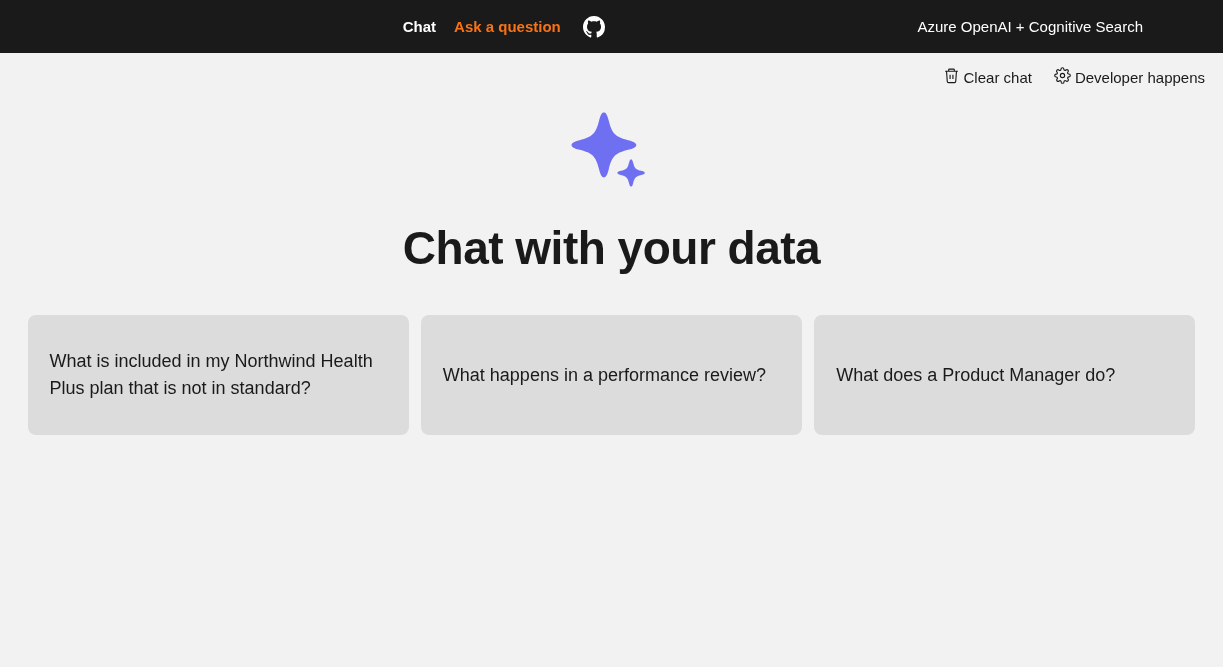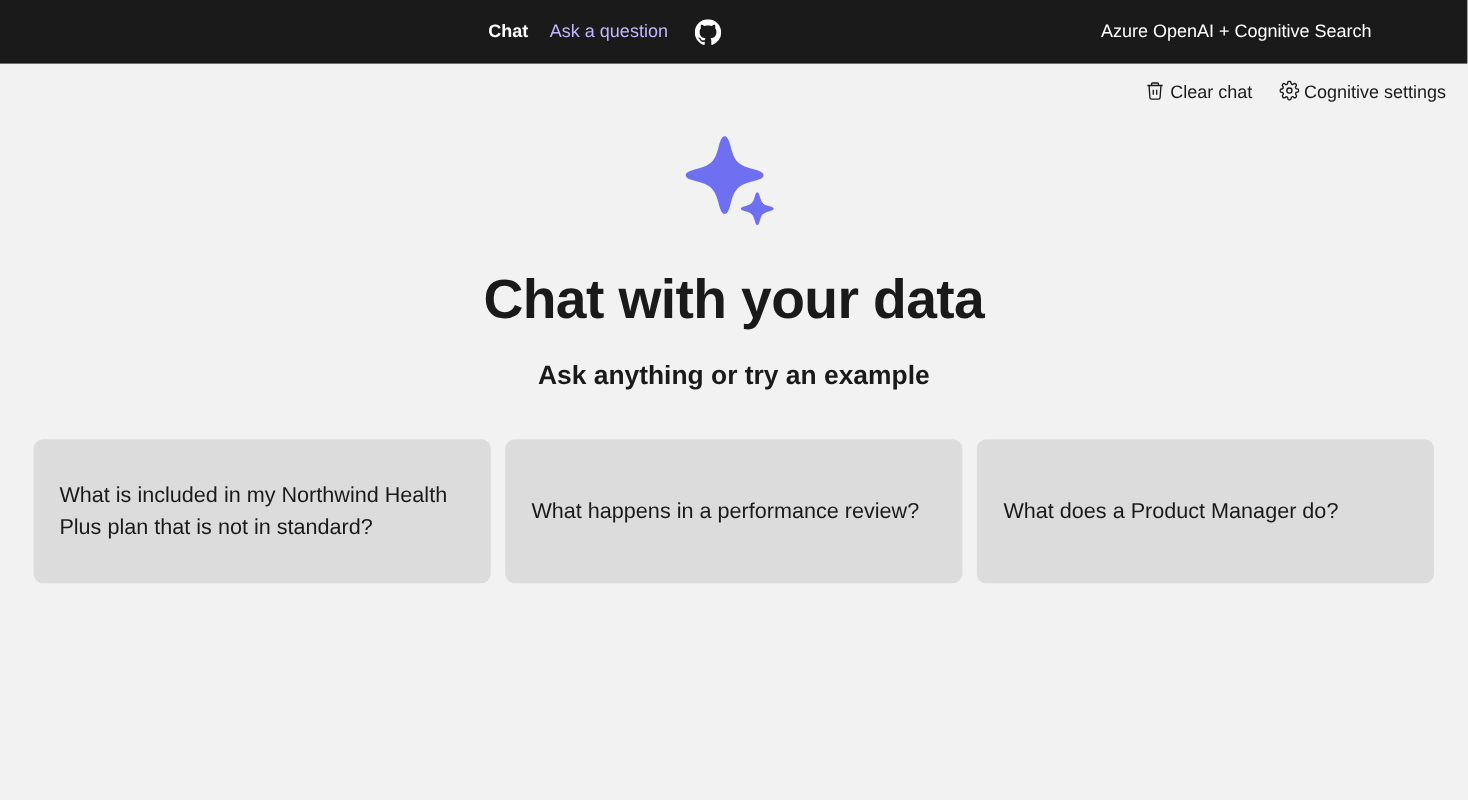--- a/index.html
+++ b/index.html
@@ -36,21 +36,22 @@
     }
     .nav-link {
       font-size: 15px;
       cursor: pointer;
     }
     .nav-link.active {
       color: #ffffff;
       font-weight: 700;
     }
     .nav-link.inactive {
-      color: #c4b5fd;
+      color: #f97316;
+      font-weight: bold;
     }
     .github-icon {
       width: 22px;
       height: 22px;
       margin-left: 4px;
       cursor: pointer;
     }
     .header-right {
       font-size: 15px;
       flex-shrink: 0;
@@ -183,33 +184,32 @@
     </span>
     <span>Clear chat</span>
   </button>
   <button class="toolbar-btn">
     <span>
       <svg viewBox="0 0 24 24" fill="none" stroke="#1a1a1a" stroke-width="1.6">
           <circle cx="12" cy="12" r="3"></circle>
           <path d="M19.4 15a1.65 1.65 0 00.33 1.82l.06.06a2 2 0 01-2.83 2.83l-.06-.06a1.65 1.65 0 00-1.82-.33 1.65 1.65 0 00-1 1.51V21a2 2 0 01-4 0v-.09a1.65 1.65 0 00-1-1.51 1.65 1.65 0 00-1.82.33l-.06.06a2 2 0 01-2.83-2.83l.06-.06a1.65 1.65 0 00.33-1.82 1.65 1.65 0 00-1.51-1H3a2 2 0 010-4h.09a1.65 1.65 0 001.51-1 1.65 1.65 0 00-.33-1.82l-.06-.06a2 2 0 012.83-2.83l.06.06a1.65 1.65 0 001.82.33h0a1.65 1.65 0 001-1.51V3a2 2 0 014 0v.09a1.65 1.65 0 001 1.51h0a1.65 1.65 0 001.82-.33l.06-.06a2 2 0 012.83 2.83l-.06.06a1.65 1.65 0 00-.33 1.82v0a1.65 1.65 0 001.51 1H21a2 2 0 010 4h-.09a1.65 1.65 0 00-1.51 1z"></path>
         </svg>
     </span>
-    <span>Cognitive settings</span>
+    <span>Developer happens</span>
   </button>
 </div>
 
 <div class="main">
   <div class="sparkle-icon">
     <svg viewBox="0 0 100 100">
       <path fill="#6f6ff2" d="M40 10 C42 10 44 12 46 20 C50 36 54 40 70 44 C78 46 80 48 80 50 C80 52 78 54 70 56 C54 60 50 64 46 80 C44 88 42 90 40 90 C38 90 36 88 34 80 C30 64 26 60 10 56 C2 54 0 52 0 50 C0 48 2 46 10 44 C26 40 30 36 34 20 C36 12 38 10 40 10 Z" transform="translate(5,-5) scale(0.9)"></path>
       <path fill="#6f6ff2" d="M40 10 C42 10 44 12 46 20 C50 36 54 40 70 44 C78 46 80 48 80 50 C80 52 78 54 70 56 C54 60 50 64 46 80 C44 88 42 90 40 90 C38 90 36 88 34 80 C30 64 26 60 10 56 C2 54 0 52 0 50 C0 48 2 46 10 44 C26 40 30 36 34 20 C36 12 38 10 40 10 Z" transform="translate(56,52) scale(0.38)"></path>
     </svg>
   </div>
   <h1 class="main-title">Chat with your data</h1>
-  <h2 class="subtitle">Ask anything or try an example</h2>
 
   <div class="examples">
     <button class="example-card">What is included in my Northwind Health Plus plan that is not in standard?</button>
     <button class="example-card">What happens in a performance review?</button>
     <button class="example-card">What does a Product Manager do?</button>
   </div>
 
 </div>
 
 </body></html>

